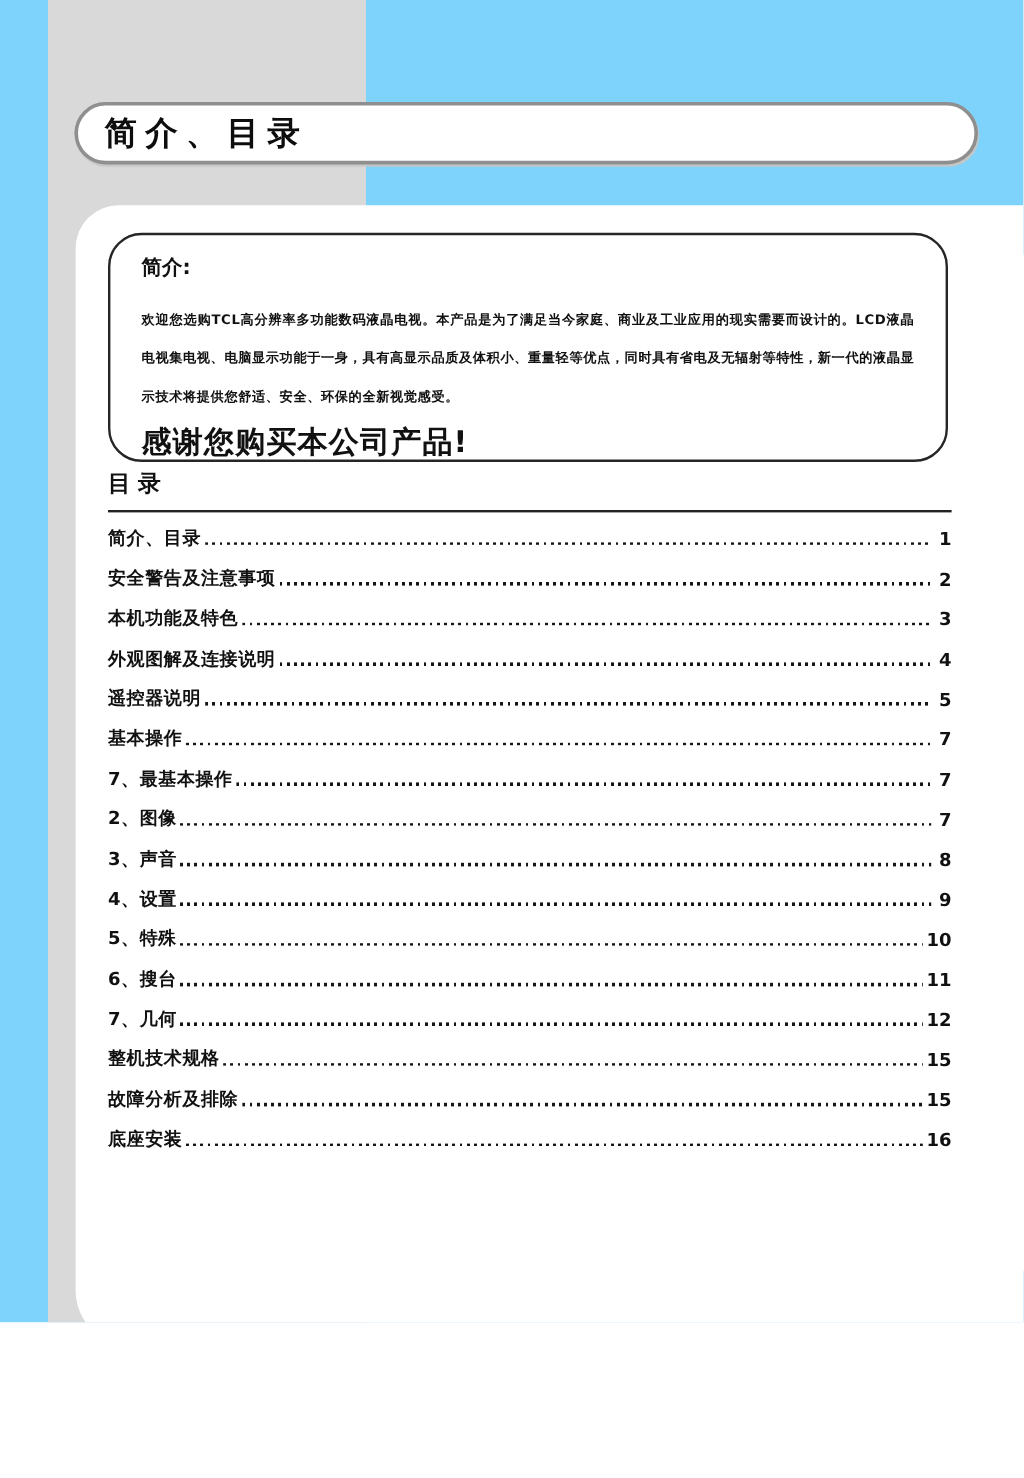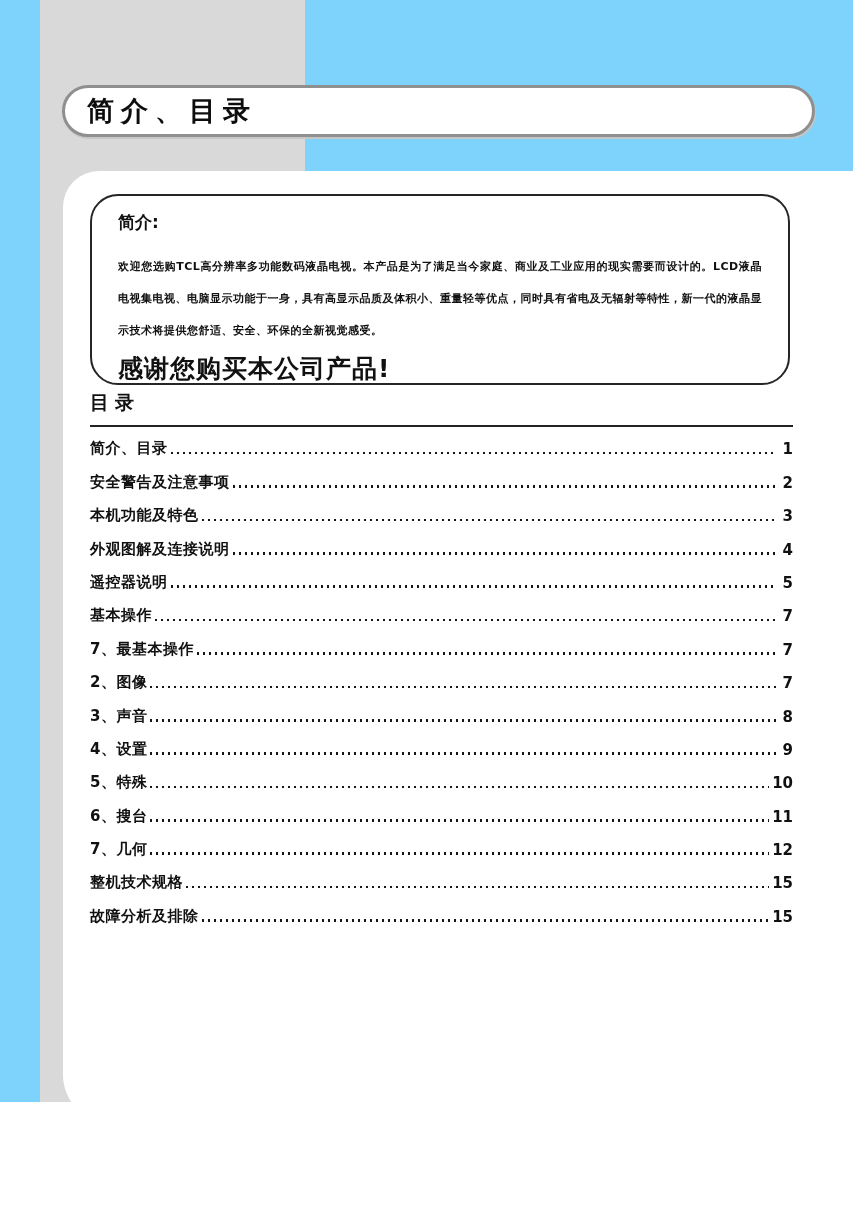--- a/index.html
+++ b/index.html
@@ -251,20 +251,25 @@
     <span class="toc-dots"></span>
     <span class="toc-page">15</span>
   </div>
 
   <div class="toc-row">
     <span class="toc-label">故障分析及排除</span>
     <span class="toc-dots"></span>
     <span class="toc-page">15</span>
   </div>
 
+  <div class="toc-row">
+    <span class="toc-label">底座安装</span>
+    <span class="toc-dots"></span>
+    <span class="toc-page">16</span>
+  </div>
 </div>
   </div>
 
   <div class="footer-pill">
     <span class="footer-label">頁</span>
     <span class="footer-num">1</span>
   </div>
 
 </div>
 

